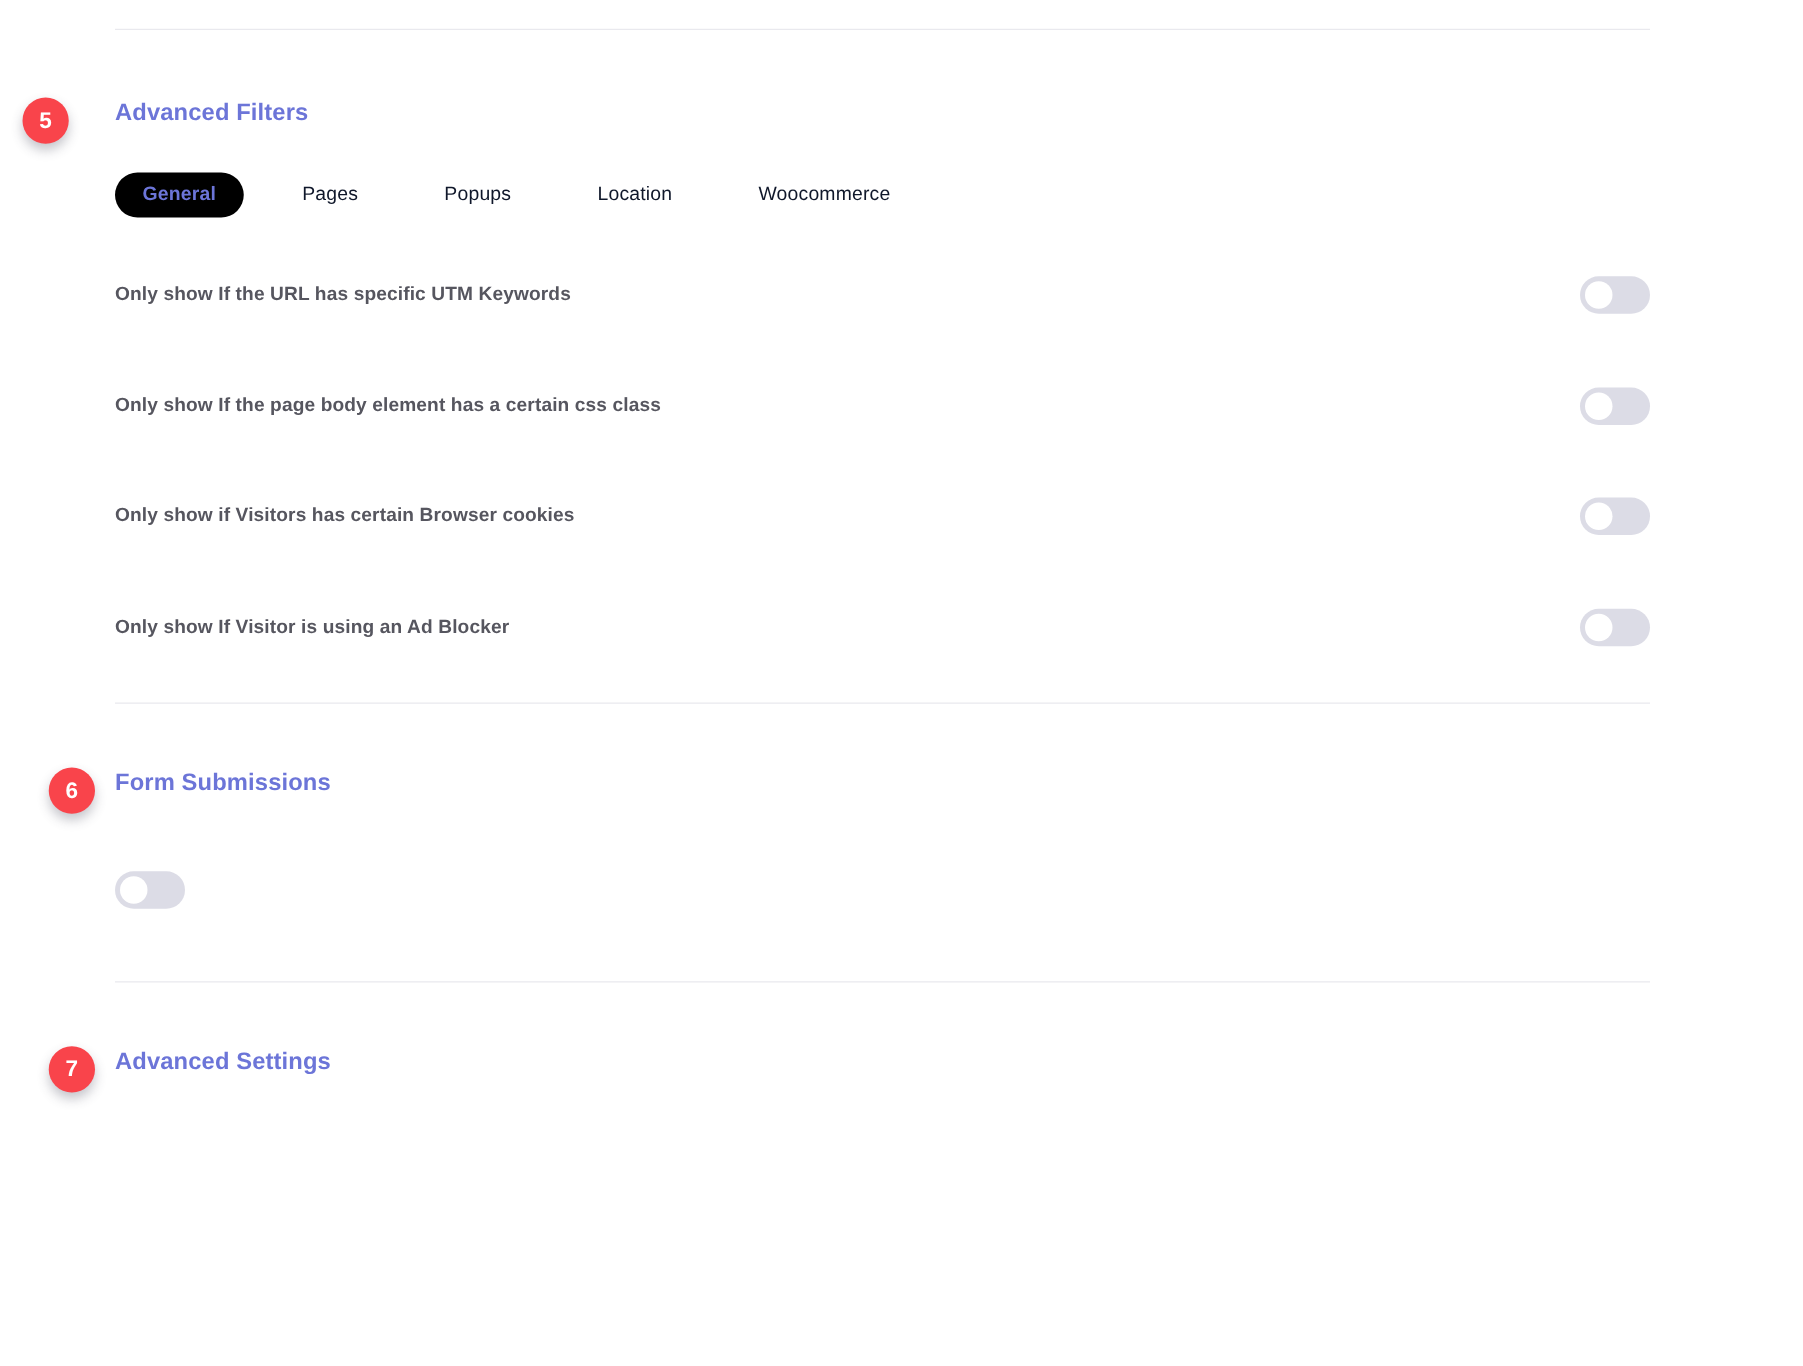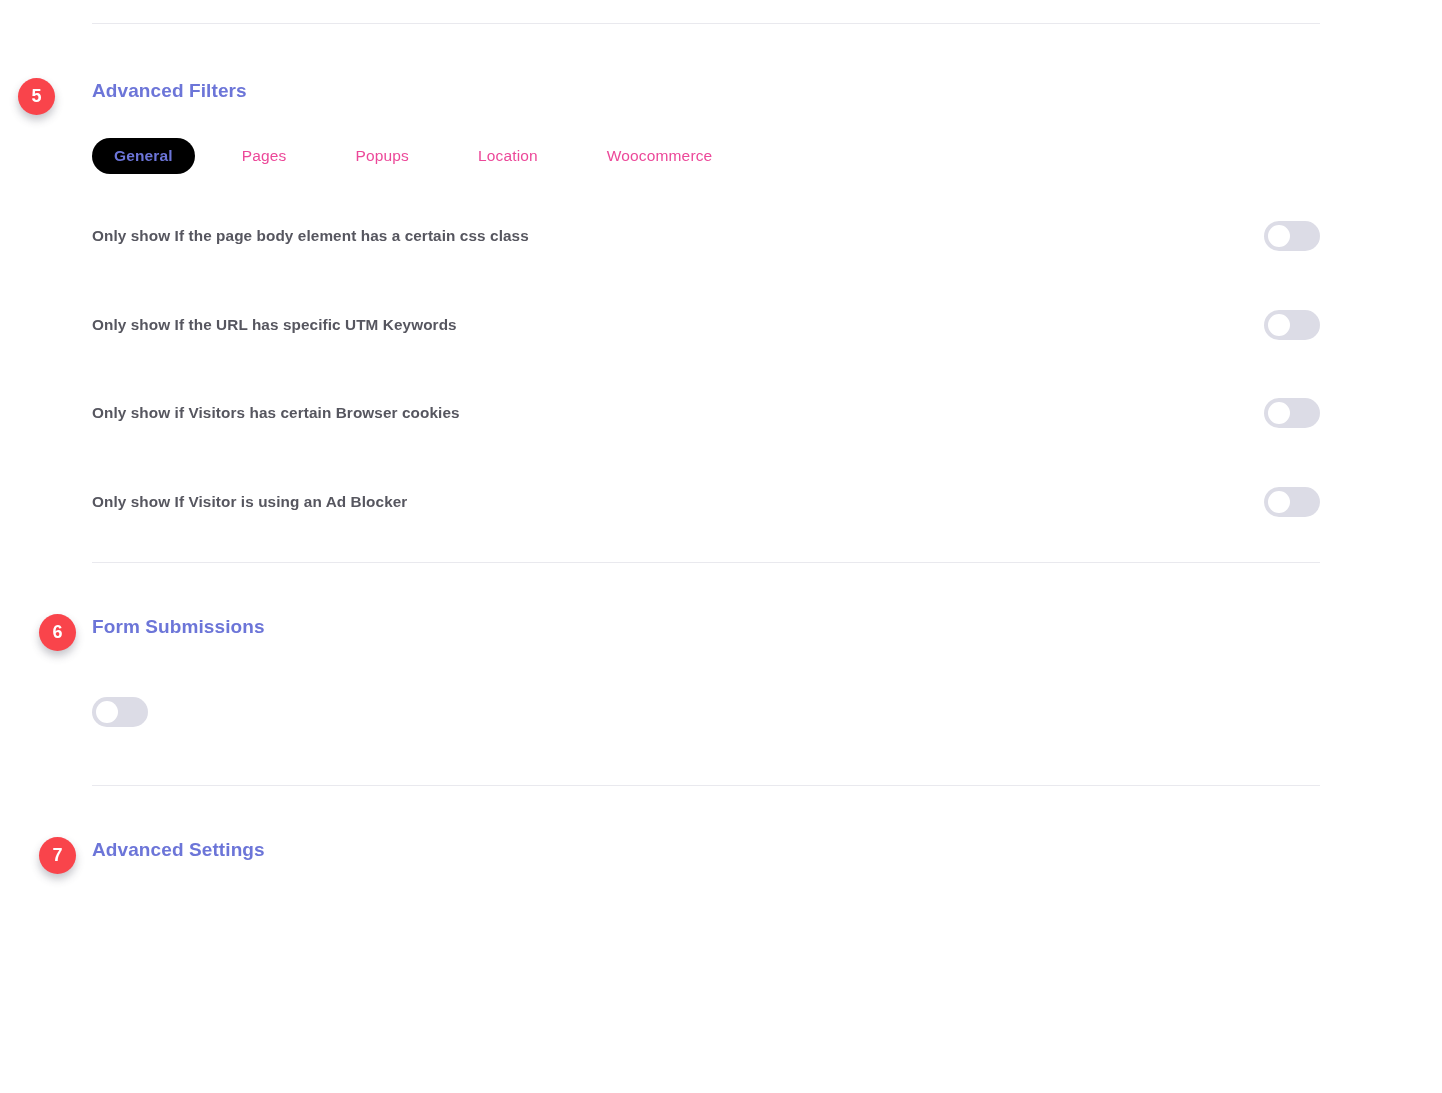--- a/index.html
+++ b/index.html
@@ -81,21 +81,21 @@
   .tabs {
     position: absolute;
     left: 92px;
     top: 76px;
     display: flex;
     align-items: center;
     gap: 0px;
   }
   .tab {
     font-size: 15.5px;
-    color: #ec4899;
+    color: #0f172a;
     padding: 9px 22px;
     border-radius: 20px;
     white-space: nowrap;
     cursor: pointer;
     background: transparent;
     letter-spacing: 0.15px;
   }
   .tab.active {
     background: #000000;
     color: #6c75d8;
@@ -172,28 +172,28 @@
       <div class="tab active">General</div>
       <div class="tab">Pages</div>
       <div class="tab">Popups</div>
       <div class="tab">Location</div>
       <div class="tab">Woocommerce</div>
     </div>
 
     <div class="rows filters-rows">
 
       <div class="row strong">
+        <span class="row-label">Only show If the URL has specific UTM Keywords</span>
+        <span class="toggle">
+            <span class="knob"></span>
+          </span>
+      </div>
+
+      <div class="row strong">
         <span class="row-label">Only show If the page body element has a certain css class</span>
-        <span class="toggle">
-            <span class="knob"></span>
-          </span>
-      </div>
-
-      <div class="row strong">
-        <span class="row-label">Only show If the URL has specific UTM Keywords</span>
         <span class="toggle">
             <span class="knob"></span>
           </span>
       </div>
 
       <div class="row strong">
         <span class="row-label">Only show if Visitors has certain Browser cookies</span>
         <span class="toggle">
             <span class="knob"></span>
           </span>

